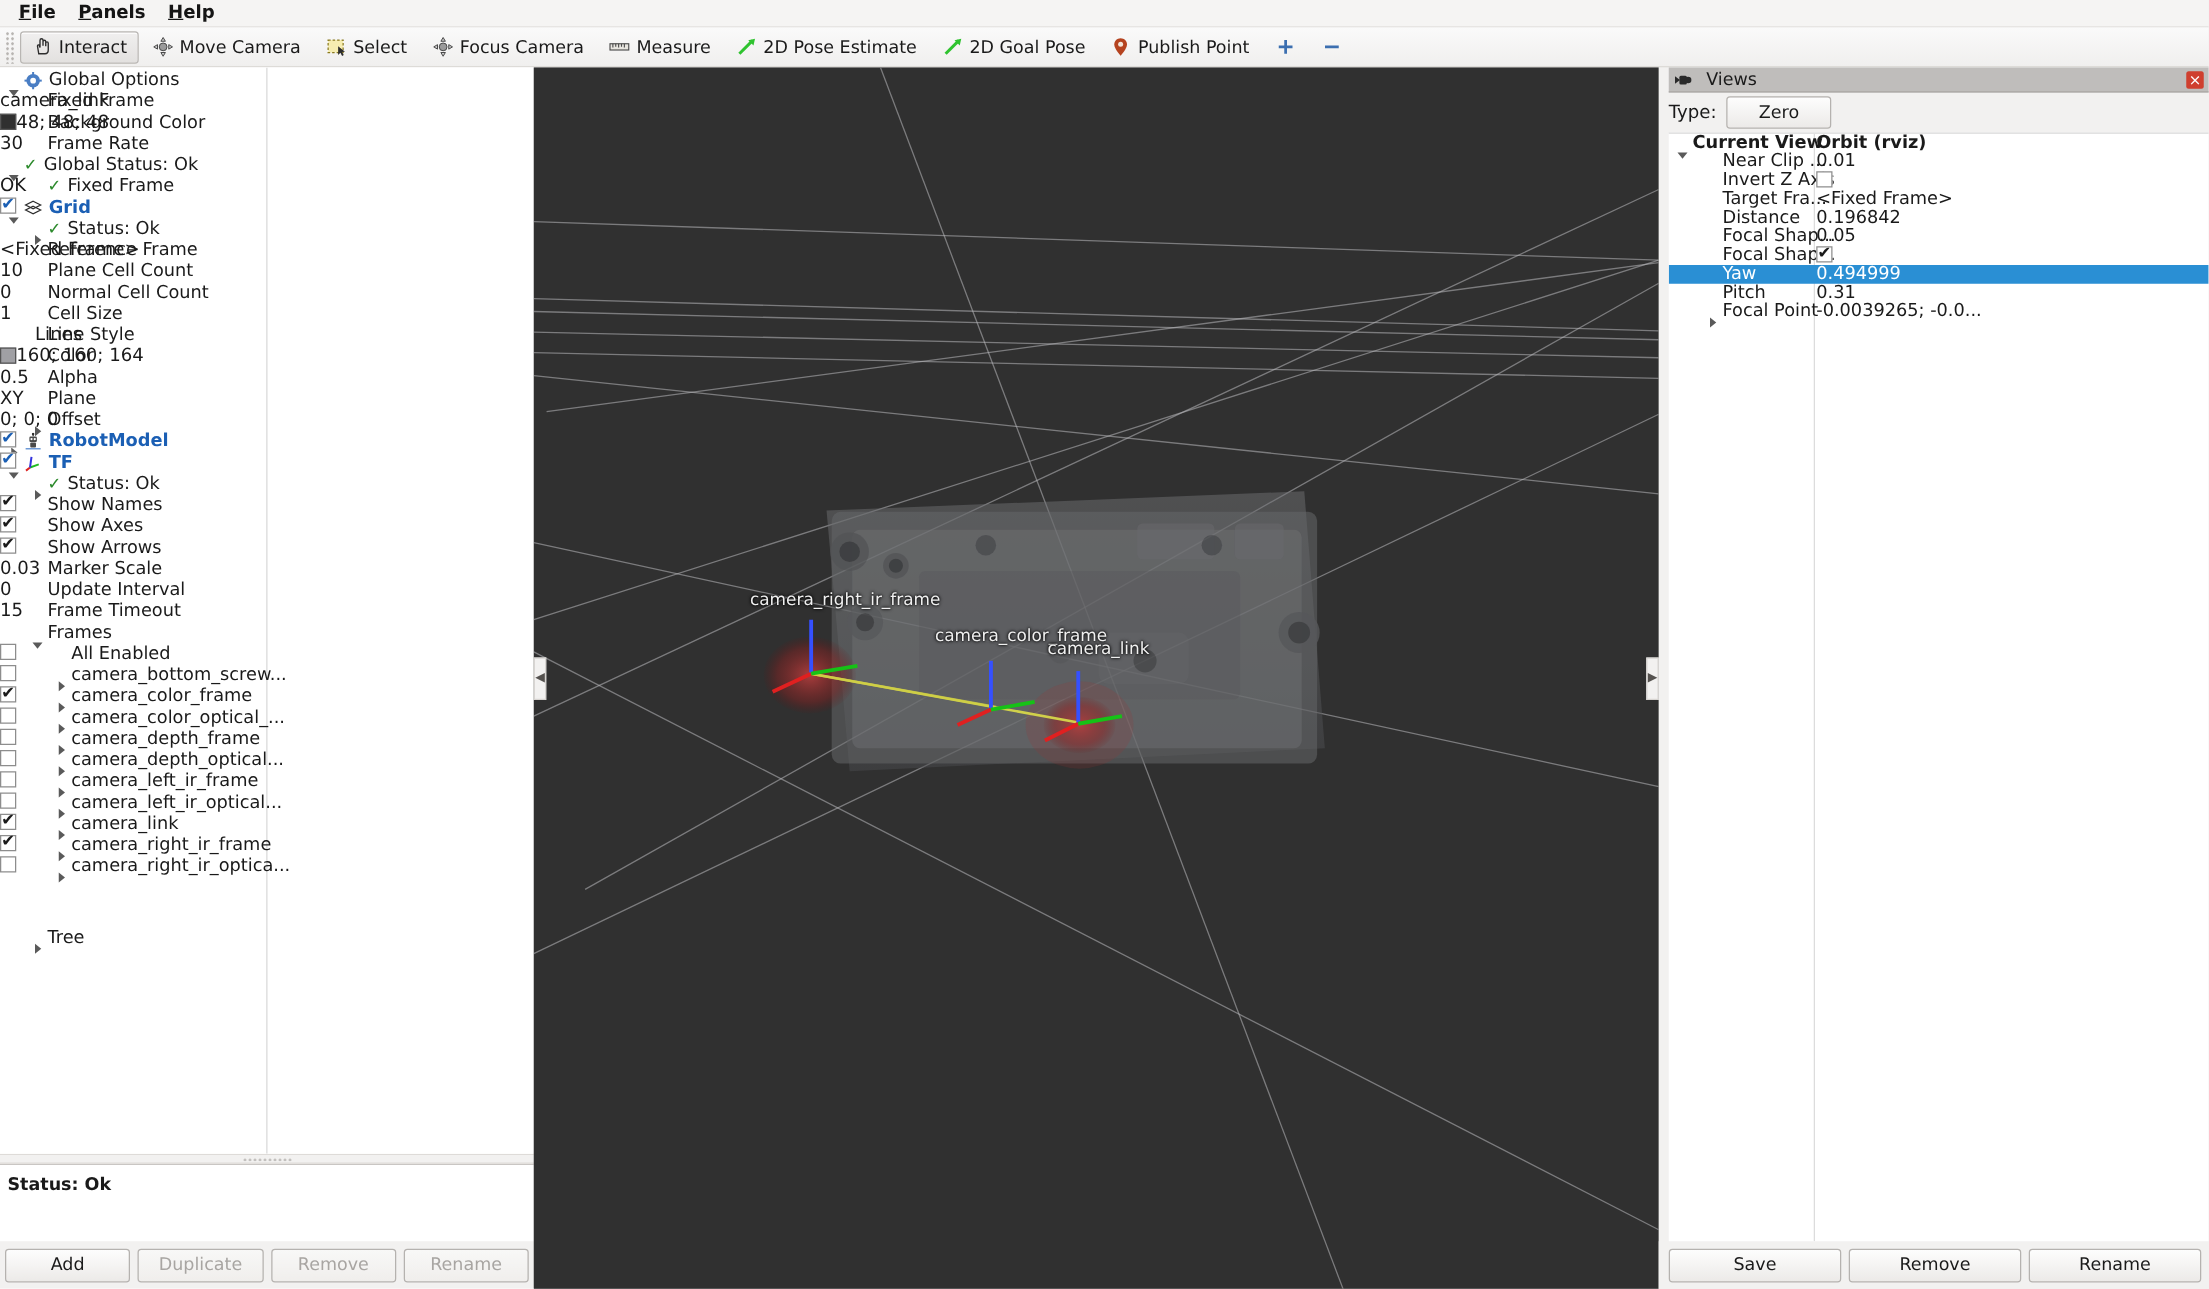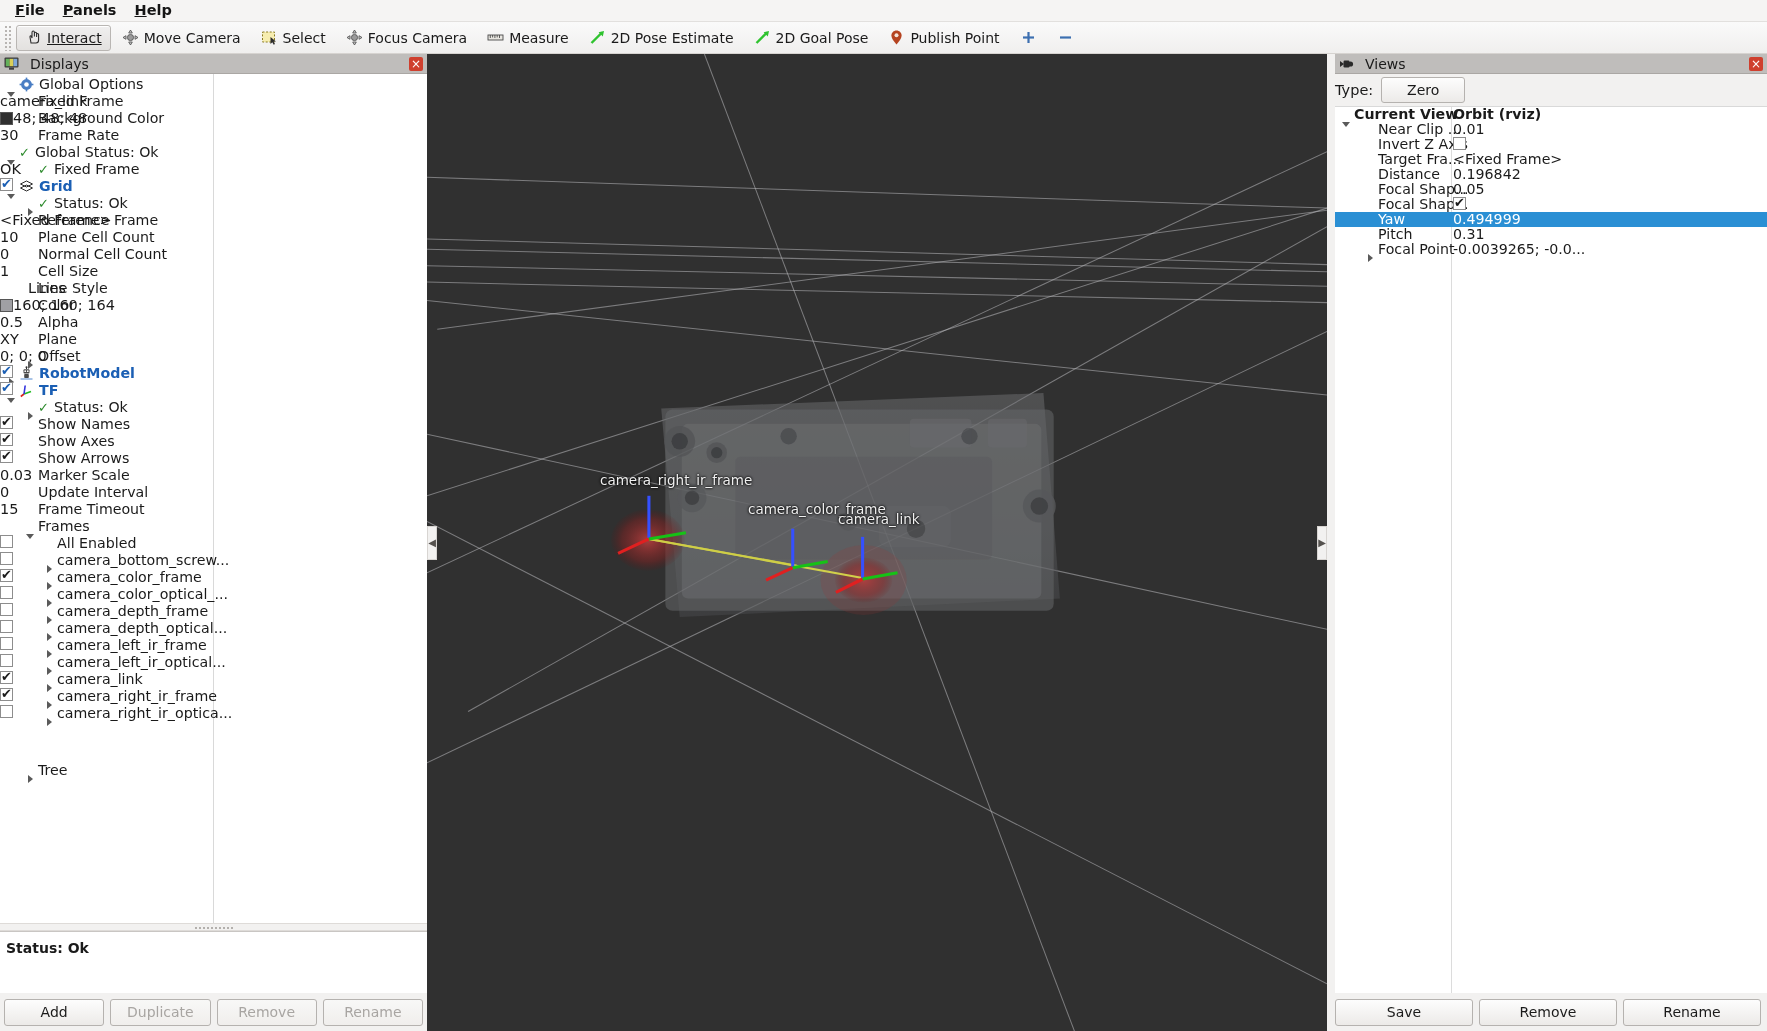--- a/index.html
+++ b/index.html
@@ -53,21 +53,20 @@
     font-size: 14px;
     border: 1px solid transparent;
     border-radius: 3px;
     white-space: nowrap;
     cursor: default;
   }
   .tb-btn.checked {
     border: 1px solid #b9b6b3;
     background: linear-gradient(#f0efef, #e3e1df);
     box-shadow: inset 0 1px 0 #fff;
-    text-decoration: underline;
   }
   .tb-ico { width: 17px; height: 17px; position: relative; flex: 0 0 17px; }
 
   
   .body-row { position: absolute; top: 54px; left: 0; right: 0; bottom: 0; }
 
   
   .left-panel {
     position: absolute; left: 0; top: 0; width: 427px; bottom: 0;
     background: #fff;
@@ -328,33 +327,20 @@
           <span class="tb-ico"><svg width="17" height="17" viewBox="0 0 17 17">
               <line x1="3" y1="8.5" x2="14" y2="8.5" stroke="#3c6fb0" stroke-width="2.2"></line>
             </svg></span>
         </div>
       </div>
   </div>
 
   <div class="body-row">
 
     <div class="left-panel">
-      <div class="panel-title">
-        <span class="ticon">
-          <svg width="15" height="15" viewBox="0 0 15 15">
-            <rect x="0.5" y="1.5" width="14" height="10" rx="1" fill="#3d3d3d"></rect>
-            <rect x="1.8" y="2.8" width="3.8" height="7.4" fill="#63b05a"></rect>
-            <rect x="5.6" y="2.8" width="3.8" height="7.4" fill="#d9cf58"></rect>
-            <rect x="9.4" y="2.8" width="3.8" height="7.4" fill="#7fa8d8"></rect>
-            <rect x="5" y="11.5" width="5" height="2.2" fill="#3d3d3d"></rect>
-          </svg>
-        </span>
-        <span class="ptxt">Displays</span>
-        <span class="panel-close"></span>
-      </div>
 
       <div class="tree">
         <div class="tree-colsep"></div>
         <div id="displays-rows" style="position:relative;padding-top:2px;">
             <div class="rowwrap">
               <div class="row" style="position: absolute; left: 6px;">
                 <span class="arrow-d" style="width: 13px; flex: 0 0 13px;"></span>
                 <span class="ticon"><svg width="15" height="15" viewBox="0 0 15 15">
                     <g fill="#4a7ec4">
                       <circle cx="7.5" cy="7.5" r="5.4"></circle>

